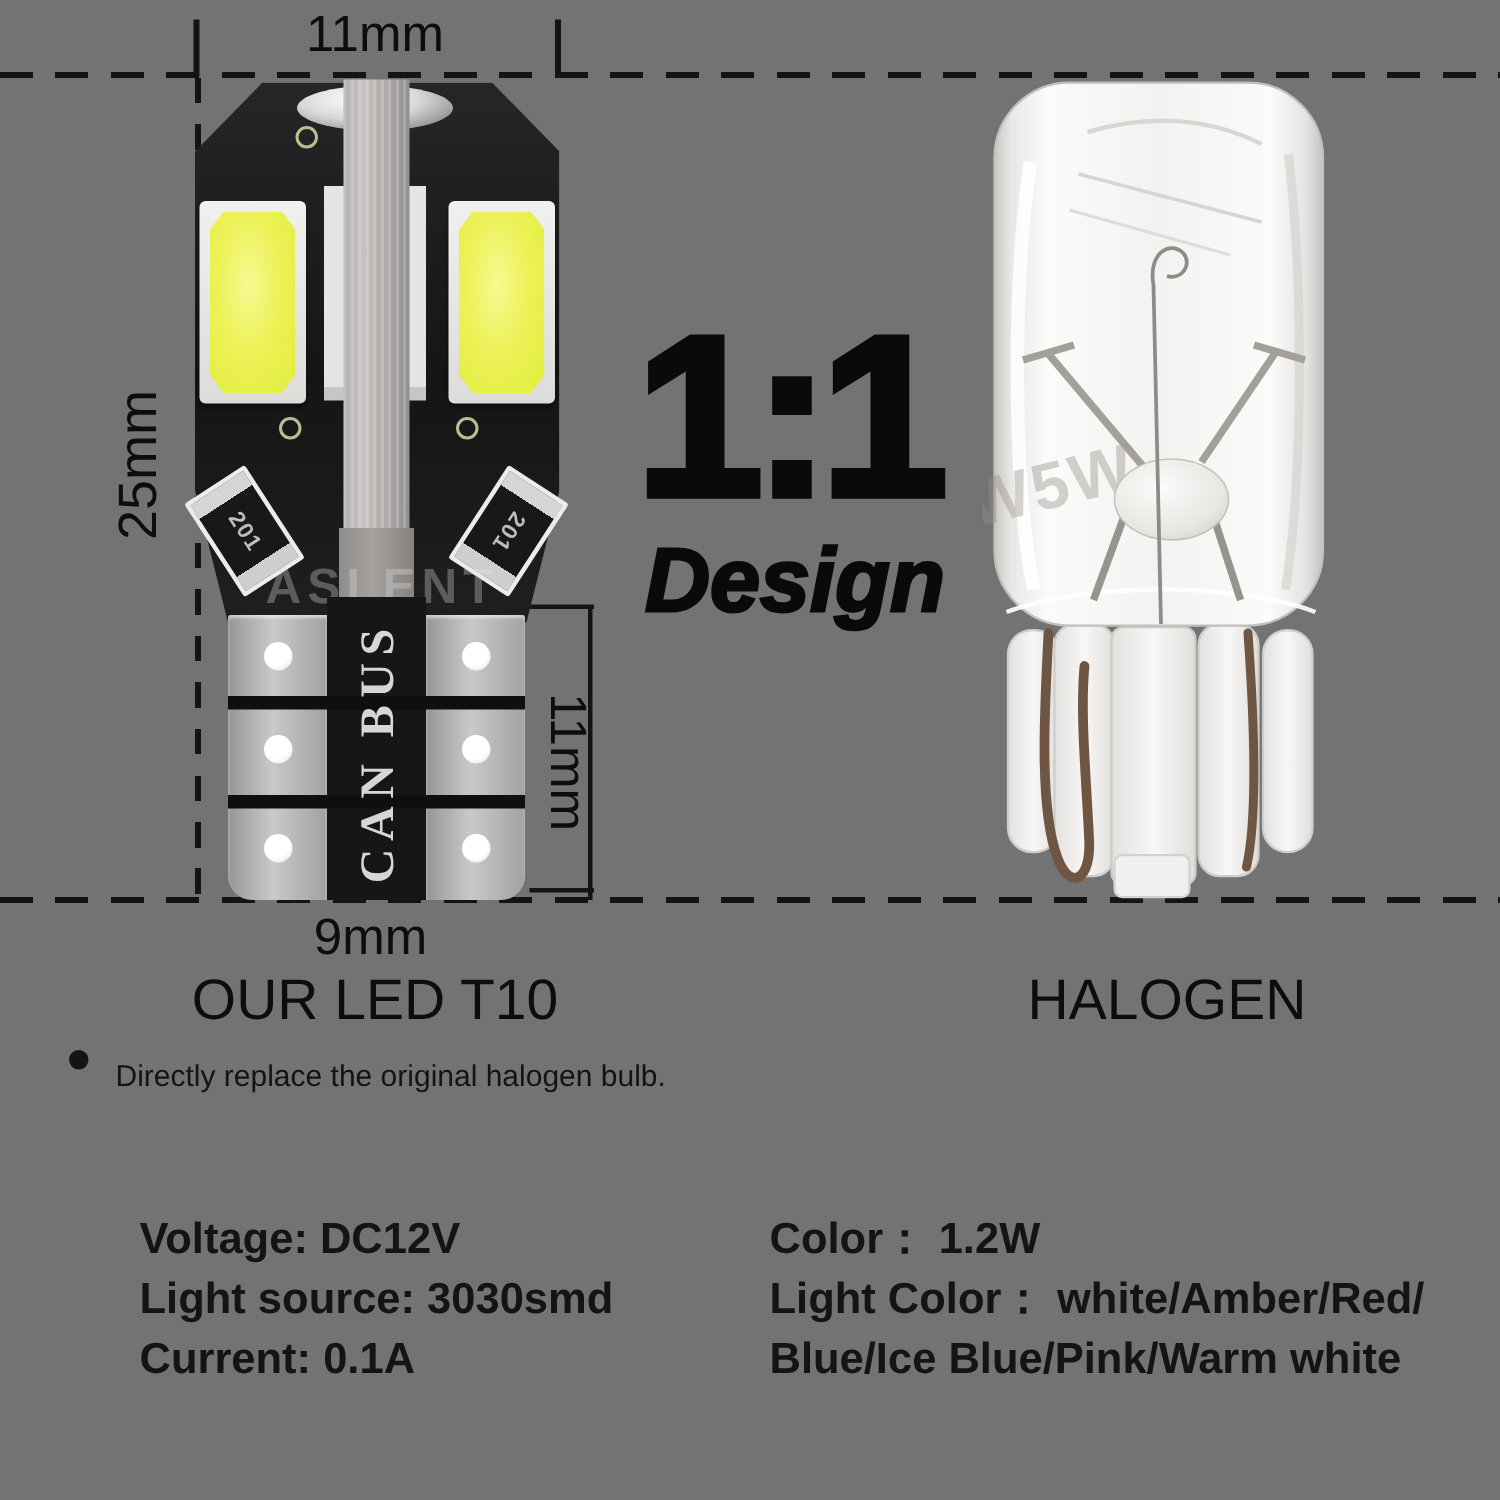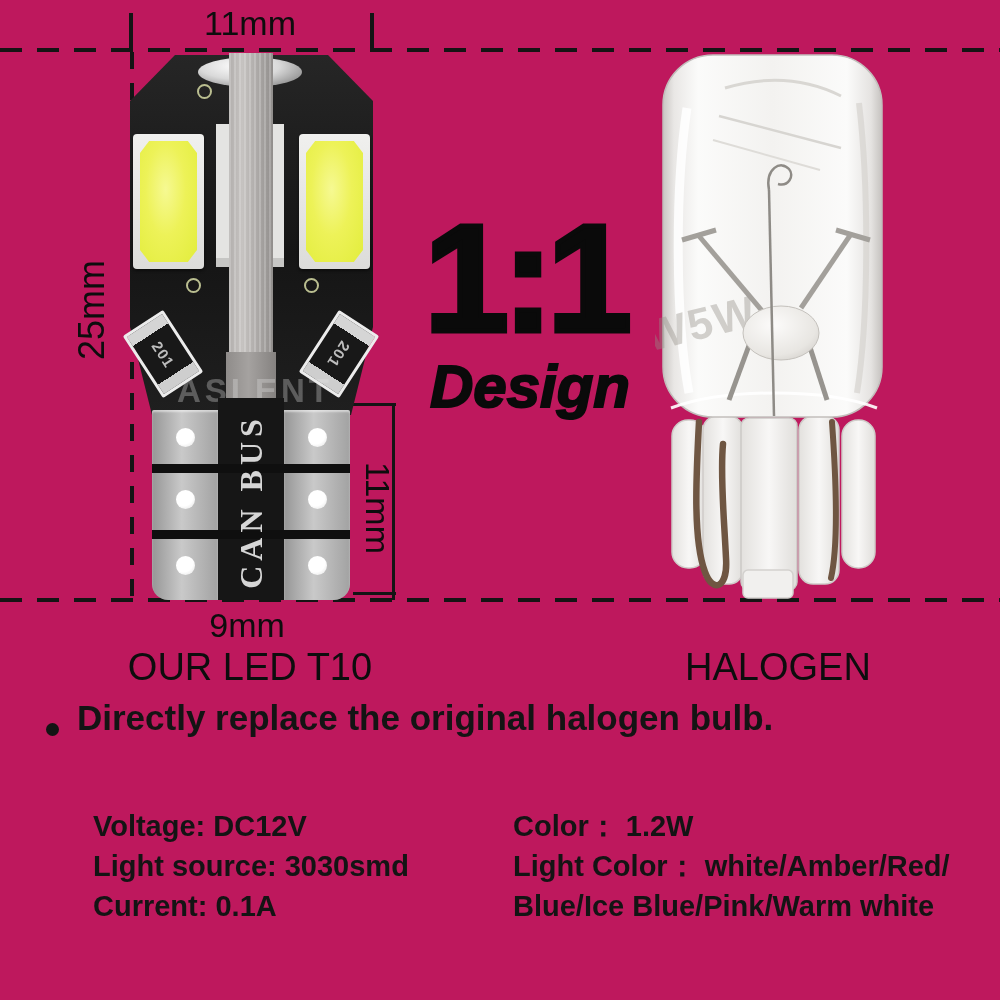--- a/index.html
+++ b/index.html
@@ -1,16 +1,16 @@
 <!DOCTYPE html>
 <html><head>
 <meta charset="utf-8">
 <style>
   html,body{margin:0;padding:0;background:#fff;}
-  #canvas{position:relative;width:1000px;height:1000px;background:#be185d;overflow:hidden;
+  #canvas{position:relative;width:1000px;height:1000px;background:#737373;overflow:hidden;
           font-family:"Liberation Sans",sans-serif;color:#111;}
   .abs{position:absolute;}
 
   
   .dash-h{height:4px;background:repeating-linear-gradient(90deg,#141414 0 22px,transparent 22px 37px);}
   .dash-v{width:4px;background:repeating-linear-gradient(180deg,#141414 0 17px,transparent 17px 31px);}
   .tick-v{width:4px;background:#141414;}
   .solid-v{width:3px;background:#141414;}
   .solid-h{height:3px;background:#141414;}
   .mlabel{font-size:34px;color:#0d0d0d;text-align:center;transform-origin:center;}
@@ -53,21 +53,21 @@
 
   
   .ratio{left:395px;top:208px;width:260px;text-align:center;font-size:152px;line-height:140px;
          font-weight:700;letter-spacing:-6px;color:#0a0a0a;-webkit-text-stroke:5px #0a0a0a;}
   .ratio-caption{left:400px;top:356px;width:260px;text-align:center;font-size:60px;line-height:62px;
          font-weight:700;font-style:italic;color:#0a0a0a;-webkit-text-stroke:2px #0a0a0a;}
 
   
   .section-title{font-size:38px;font-weight:400;text-align:center;color:#0d0d0d;}
   .features{left:40px;top:700px;display:flex;flex-direction:column;gap:7px;}
-  .feature{display:flex;align-items:flex-end;font-size:35px;font-weight:700;line-height:36px;color:#141414;}
+  .feature{display:flex;align-items:flex-start;font-size:20px;font-weight:400;line-height:36px;color:#141414;}
   .bullet{width:13px;height:13px;border-radius:50%;background:#141414;margin:0 18px 0 6px;flex:0 0 13px;}
   .spec-col{display:flex;flex-direction:column;font-size:29px;font-weight:700;color:#141414;}
   .spec-col div{line-height:40px;white-space:pre-line;}
 </style>
 </head>
 <body>
 
 <div id="canvas">
 
   <div class="abs dash-h" style="left:0;top:48px;width:1000px;"></div>

